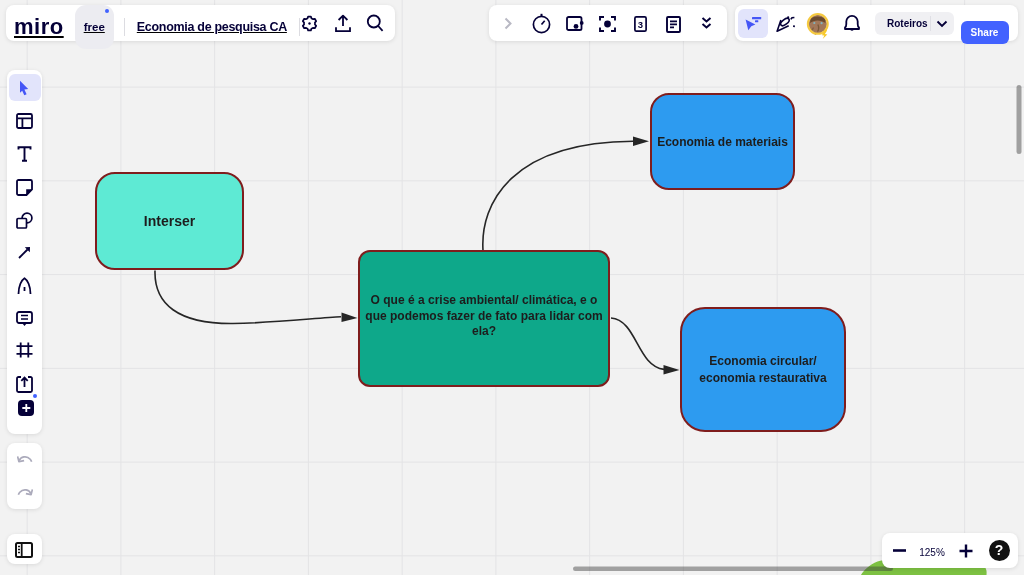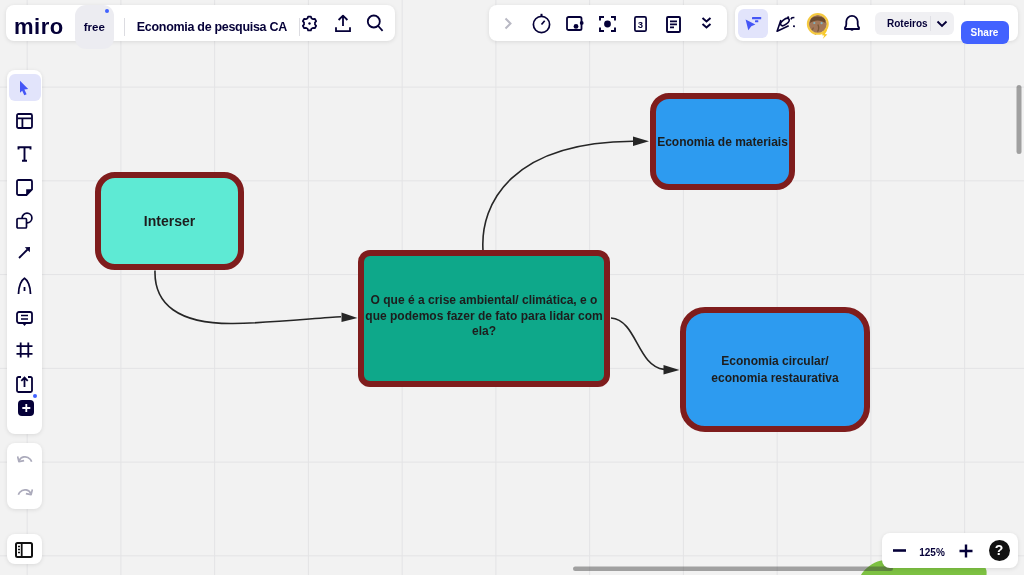--- a/index.html
+++ b/index.html
@@ -5,21 +5,21 @@
   html,body{margin:0;padding:0;}
   body{width:1024px;height:575px;overflow:hidden;position:relative;
     font-family:"Liberation Sans", sans-serif;
     background-color:#f2f2f2;
     background-image:
       linear-gradient(to right, #e3e3e5 0, #e3e3e5 1px, transparent 1px),
       linear-gradient(to bottom, #e3e3e5 0, #e3e3e5 1px, transparent 1px);
     background-size:93.75px 93.75px;
     background-position:26.65px 86.6px;}
   .panel{position:absolute;background:#fff;border-radius:8px;box-shadow:0 1px 4px rgba(0,0,0,0.10);}
-  .shape{position:absolute;box-sizing:border-box;border:6px solid #7f1d1d;
+  .shape{position:absolute;box-sizing:border-box;border:2px solid #7f1d1d;
     display:flex;align-items:center;justify-content:center;text-align:center;
     font-weight:700;color:#1d1d1d;}
   svg{display:block}
   .ico{position:absolute;}
 </style>
 </head>
 <body>
 
 <svg id="cv" width="1024" height="575" style="position:absolute;left:0;top:0">
 
@@ -35,24 +35,24 @@
   <path d="M861,575 C863.5,570.5 869.5,564.5 877.5,561.5 C882.5,559.8 888,560.2 892,561 L983,565 C986.5,568 987,571.5 986.5,575 Z" fill="#7dc142"></path>
 
   <rect x="573" y="566.5" width="320" height="4.4" rx="2.2" fill="rgba(60,60,60,0.45)"></rect>
 
   <rect x="1016.5" y="85" width="5" height="69" rx="2.5" fill="rgba(60,60,60,0.45)"></rect>
 </svg>
 
 <div class="shape" style="left:95px;top:172px;width:149px;height:98px;background:#5eead4;border-radius:20px;font-size:14px;">Interser</div>
 <div class="shape" style="left:358px;top:250px;width:252px;height:137px;background:#0ea88a;border-radius:12px;font-size:12px;line-height:15.7px;padding-bottom:4px;">O que é a crise ambiental/ climática, e o<br>que podemos fazer de fato para lidar com<br>ela?</div>
 <div class="shape" style="left:650px;top:93px;width:145px;height:97px;background:#2d9bf0;border-radius:19px;font-size:12px;">Economia de materiais</div>
-<div class="shape" style="left:680px;top:307px;width:190px;height:125px;background:#2d9bf0;border-radius:25px;font-size:12px;line-height:16.5px;">Economia circular/<br>economia restaurativa</div>
+<div class="shape" style="left:680px;top:307px;width:166px;height:125px;background:#2d9bf0;border-radius:25px;font-size:12px;line-height:16.5px;">Economia circular/<br>economia restaurativa</div>
 
 <div class="panel" style="left:6px;top:5px;width:389px;height:36px;"></div>
-<div style="position:absolute;left:14px;top:5px;height:44px;display:flex;align-items:center;">
+<div style="position:absolute;left:14px;top:5px;height:44px;display:flex;align-items:center;text-decoration:underline;">
   <span style="font-weight:700;font-size:22px;color:#050038;letter-spacing:0.5px;">miro</span>
   <span style="margin-left:11px;background:#ececf1;border-radius:11px;height:22px;padding:11px 9px;display:flex;align-items:center;font-size:11.5px;font-weight:700;color:#050038;position:relative;">free<span style="position:absolute;right:5px;top:4px;width:4px;height:4px;border-radius:50%;background:#4262ff;"></span></span>
   <span style="width:1px;height:18px;background:#dcdce1;margin:0 12px 0 10px;"></span>
   <span style="font-weight:700;font-size:12.5px;letter-spacing:-0.3px;color:#050038;">Economia de pesquisa CA</span>
   <span style="width:1px;height:18px;background:#dcdce1;margin:0 0 0 12px;"></span>
 </div>
 
 <svg class="ico" style="left:301px;top:15px" width="17" height="17" viewBox="0 0 17 17">
   <path d="M7.1,1.6 L9.9,1.6 L10.5,3.4 A5.3,5.3 0 0 1 11.9,4.2 L13.8,3.8 L15.2,6.2 L13.9,7.6 A5.3,5.3 0 0 1 13.9,9.4 L15.2,10.8 L13.8,13.2 L11.9,12.8 A5.3,5.3 0 0 1 10.5,13.6 L9.9,15.4 L7.1,15.4 L6.5,13.6 A5.3,5.3 0 0 1 5.1,12.8 L3.2,13.2 L1.8,10.8 L3.1,9.4 A5.3,5.3 0 0 1 3.1,7.6 L1.8,6.2 L3.2,3.8 L5.1,4.2 A5.3,5.3 0 0 1 6.5,3.4 Z" fill="none" stroke="#050038" stroke-width="1.7" stroke-linejoin="round"></path>
   <circle cx="8.5" cy="8.5" r="1.2" fill="#050038"></circle>
@@ -218,17 +218,17 @@
 <svg class="ico" style="left:15px;top:542px" width="18" height="16" viewBox="0 0 18 16">
   <rect x="1" y="1" width="16" height="14" rx="1.5" fill="none" stroke="#111" stroke-width="2"></rect>
   <path d="M6.7,1.5 L6.7,15" stroke="#111" stroke-width="1.8"></path>
   <path d="M3,4.5 L5,4.5 M3,7.5 L5,7.5 M3,10.5 L5,10.5" stroke="#111" stroke-width="1.4"></path>
 </svg>
 
 <div class="panel" style="left:882px;top:533px;width:136px;height:35px;"></div>
 <svg class="ico" style="left:893px;top:549px" width="13" height="3" viewBox="0 0 13 3">
     <path d="M0,1.5 L13,1.5" stroke="#050038" stroke-width="2.6"></path>
   </svg>
-<div style="position:absolute;left:908px;top:533px;width:48px;height:35px;display:flex;align-items:center;justify-content:center;font-size:10px;font-weight:700;color:#050038;padding-top:1.5px;">125%</div>
+<div style="position:absolute;left:908px;top:533px;width:48px;height:35px;display:flex;align-items:center;justify-content:center;font-size:10px;font-weight:400;color:#050038;padding-top:1.5px;">125%</div>
 <svg class="ico" style="left:959px;top:544px" width="14" height="14" viewBox="0 0 14 14">
     <path d="M7,0.5 L7,13.5 M0.5,7 L13.5,7" stroke="#050038" stroke-width="2.4"></path>
   </svg>
 <div style="position:absolute;left:988.5px;top:539.5px;width:21px;height:21px;border-radius:50%;background:#111;display:flex;align-items:center;justify-content:center;color:#fff;font-weight:700;font-size:14px;">?</div>
 
 </body></html>

